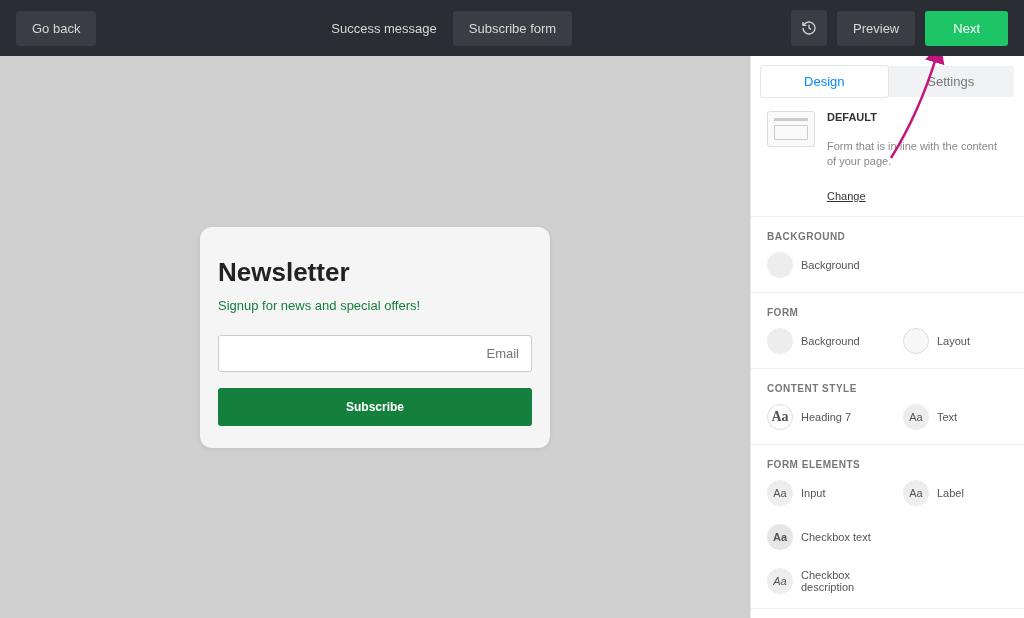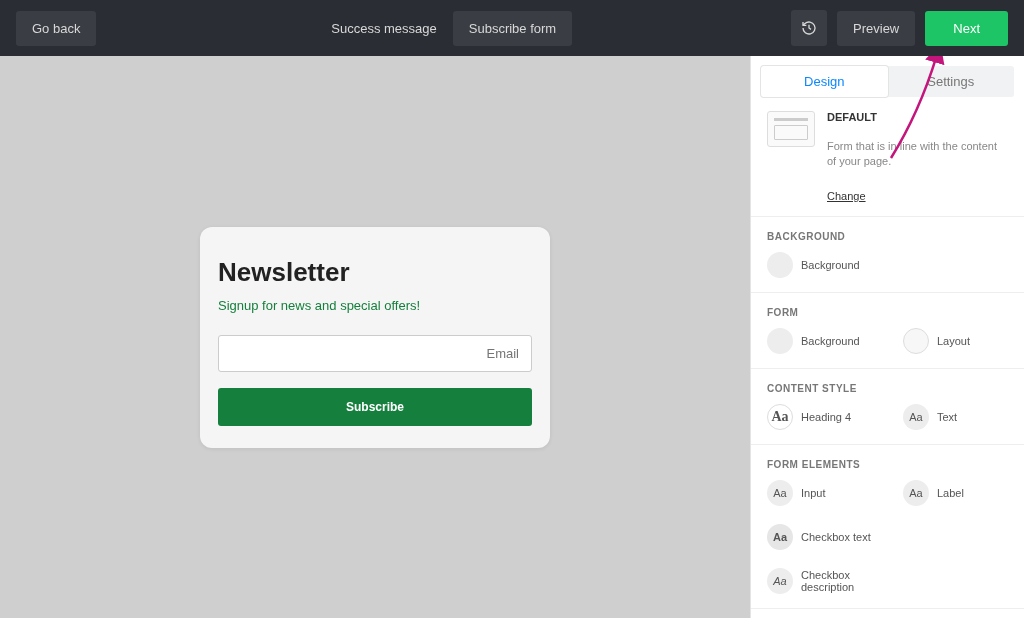--- a/index.html
+++ b/index.html
@@ -126,21 +126,21 @@
           <span class="lbl">Layout</span>
         </div>
       </div>
     </div>
 
     <div class="section">
       <div class="section-title">CONTENT STYLE</div>
       <div class="chip-row">
         <div class="chip">
           <span class="circle aa" style="background:#fff;border:1px solid #ddd;font-size:14px;">Aa</span>
-          <span class="lbl">Heading 4</span>
+          <span class="lbl">Heading 7</span>
         </div>
         <div class="chip">
           <span class="circle">Aa</span>
           <span class="lbl">Text</span>
         </div>
       </div>
     </div>
 
     <div class="section">
       <div class="section-title">FORM ELEMENTS</div>

